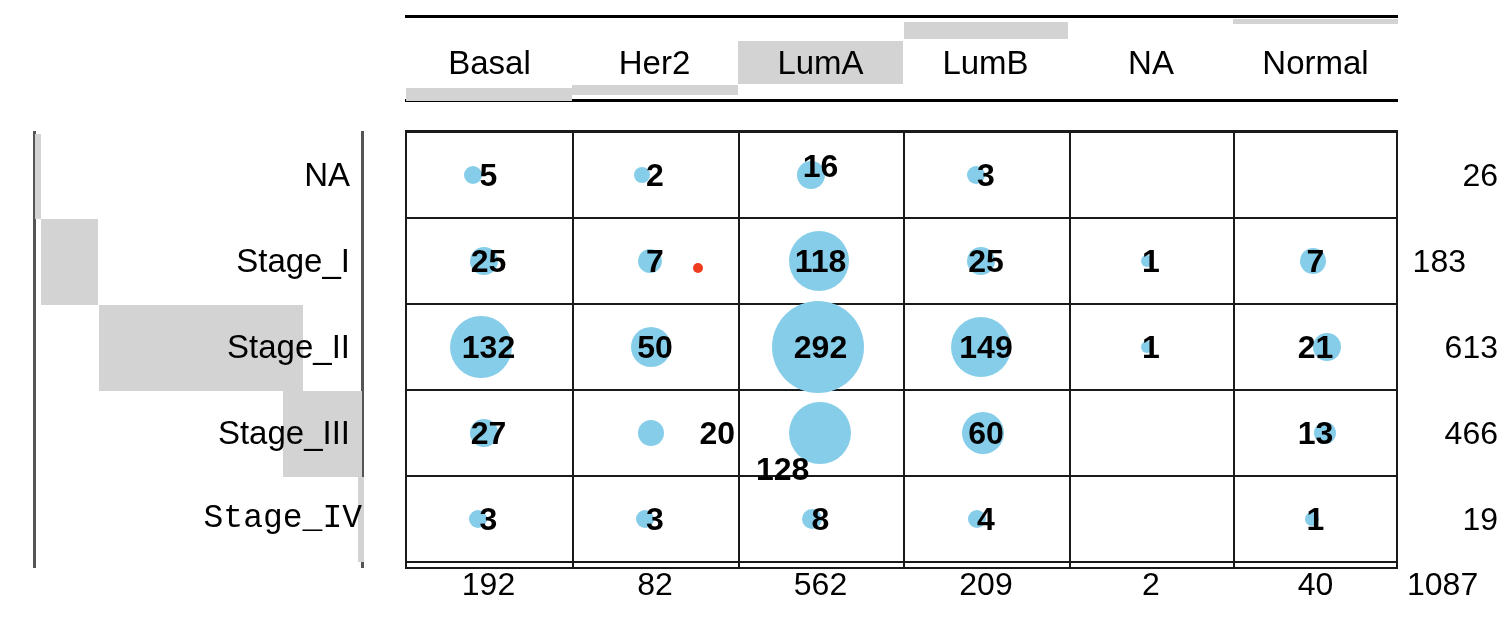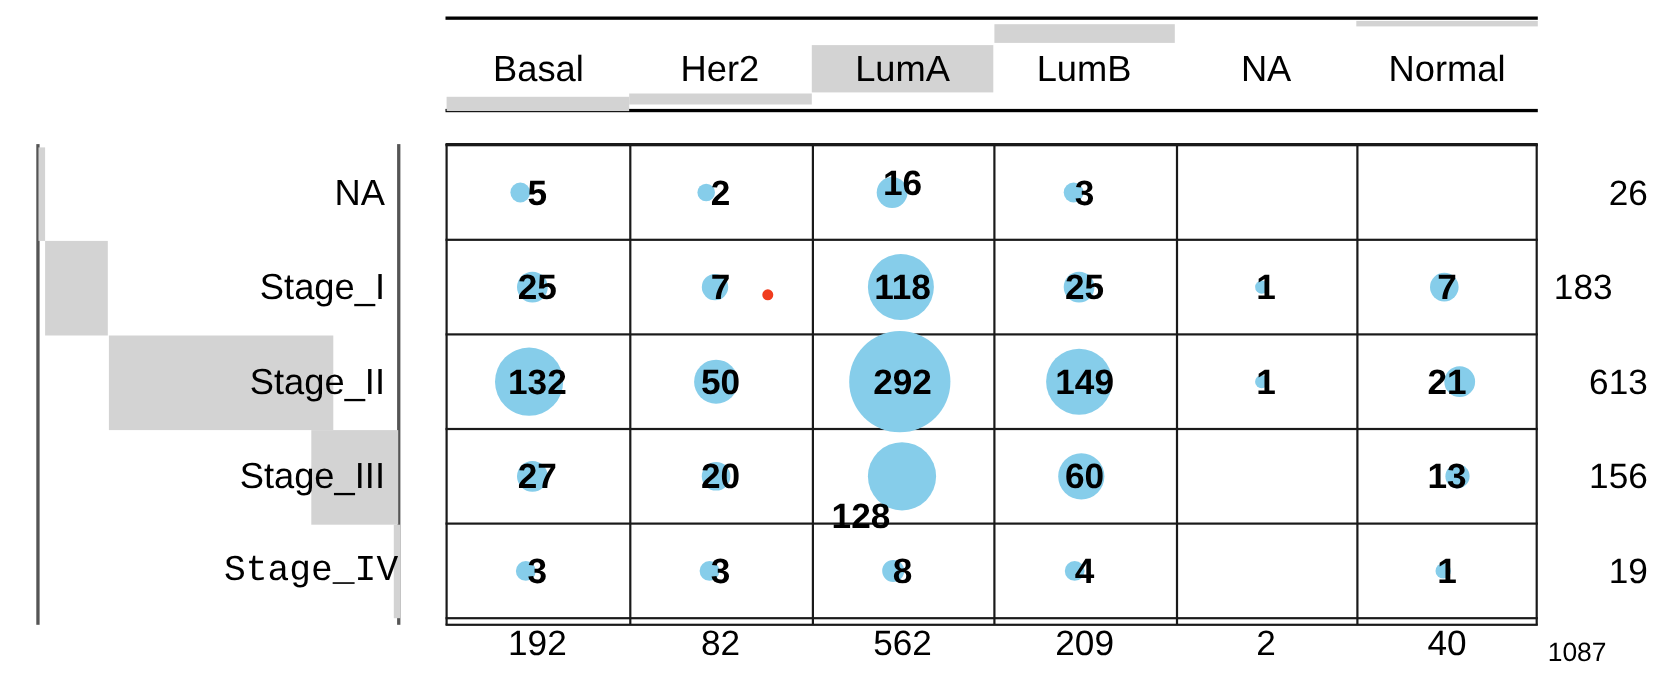--- a/index.html
+++ b/index.html
@@ -68,25 +68,24 @@
   .col-total{
     position:absolute;
     font-size:32px;
     color:#000;
     text-align:center;
     white-space:nowrap;
     line-height:1;
   }
   .grand-total{
     position:absolute;
-    font-size:24px;
-    color:#000;
-    white-space:nowrap;
-    line-height:1;
-    margin-top:14px;
+    font-size:32px;
+    color:#000;
+    white-space:nowrap;
+    line-height:1;
   }
 </style>
 </head>
 <body>
 
 <div id="root">
 
   <div class="rule-h" style="left:405px;top:15px;width:993px;"></div>
   <div class="rule-h" style="left:405px;top:99px;width:993px;"></div>
 
@@ -173,21 +172,21 @@
       <div class="cell-value" style="left: 740.5px; top: 331px; width: 160px; text-align: center;">292</div>
       <div class="bubble" style="left: 951px; top: 317px; width: 60px; height: 60px; background: rgb(134, 205, 234);"></div>
       <div class="cell-value" style="left: 906px; top: 331px; width: 160px; text-align: center;">149</div>
       <div class="bubble" style="left: 1141px; top: 341px; width: 12px; height: 12px; background: rgb(134, 205, 234);"></div>
       <div class="cell-value" style="left: 1071px; top: 331px; width: 160px; text-align: center;">1</div>
       <div class="bubble" style="left: 1313px; top: 333px; width: 28px; height: 28px; background: rgb(134, 205, 234);"></div>
       <div class="cell-value" style="left: 1235.5px; top: 331px; width: 160px; text-align: center;">21</div>
       <div class="bubble" style="left: 470px; top: 419px; width: 28px; height: 28px; background: rgb(134, 205, 234);"></div>
       <div class="cell-value" style="left: 408.5px; top: 417px; width: 160px; text-align: center;">27</div>
       <div class="bubble" style="left: 638px; top: 420px; width: 26px; height: 26px; background: rgb(134, 205, 234);"></div>
-      <div class="cell-value" style="left: 575px; top: 417px; width: 160px; text-align: center;">20</div>
+      <div class="cell-value" style="left: 575px; top: 417px; width: 160px; text-align: right;">20</div>
       <div class="bubble" style="left: 789px; top: 402px; width: 62px; height: 62px; background: rgb(134, 205, 234);"></div>
       <div class="cell-value" style="left: 756px; top: 417px; width: 160px; text-align: left; margin-top: 36px;">128</div>
       <div class="bubble" style="left: 962px; top: 412px; width: 42px; height: 42px; background: rgb(134, 205, 234);"></div>
       <div class="cell-value" style="left: 906px; top: 417px; width: 160px; text-align: center;">60</div>
       <div class="cell-value" style="left: 1071px; top: 417px; width: 160px; text-align: center;"></div>
       <div class="bubble" style="left: 1314px; top: 422px; width: 22px; height: 22px; background: rgb(134, 205, 234);"></div>
       <div class="cell-value" style="left: 1235.5px; top: 417px; width: 160px; text-align: center;">13</div>
       <div class="bubble" style="left: 469px; top: 510px; width: 18px; height: 18px; background: rgb(134, 205, 234);"></div>
       <div class="cell-value" style="left: 408.5px; top: 503px; width: 160px; text-align: center;">3</div>
       <div class="bubble" style="left: 636px; top: 510px; width: 18px; height: 18px; background: rgb(134, 205, 234);"></div>
@@ -202,21 +201,21 @@
     </div>
 
   <div id="markers">
       <div class="bubble red" style="left: 693px; top: 263px; width: 10px; height: 10px; background: rgb(240, 60, 30);"></div>
     </div>
 
   <div id="row-totals">
       <div class="row-total" style="left: 1404px; top: 159px; width: 94px;">26</div>
       <div class="row-total" style="left: 1372px; top: 245px; width: 94px;">183</div>
       <div class="row-total" style="left: 1404px; top: 331px; width: 94px;">613</div>
-      <div class="row-total" style="left: 1404px; top: 417px; width: 94px;">156</div>
+      <div class="row-total" style="left: 1404px; top: 417px; width: 94px;">466</div>
       <div class="row-total" style="left: 1404px; top: 503px; width: 94px;">19</div>
     </div>
   <div id="col-totals">
       <div class="col-total" style="left: 408.5px; top: 568px; width: 160px;">192</div>
       <div class="col-total" style="left: 575px; top: 568px; width: 160px;">82</div>
       <div class="col-total" style="left: 740.5px; top: 568px; width: 160px;">562</div>
       <div class="col-total" style="left: 906px; top: 568px; width: 160px;">209</div>
       <div class="col-total" style="left: 1071px; top: 568px; width: 160px;">2</div>
       <div class="col-total" style="left: 1235.5px; top: 568px; width: 160px;">40</div>
     </div>

